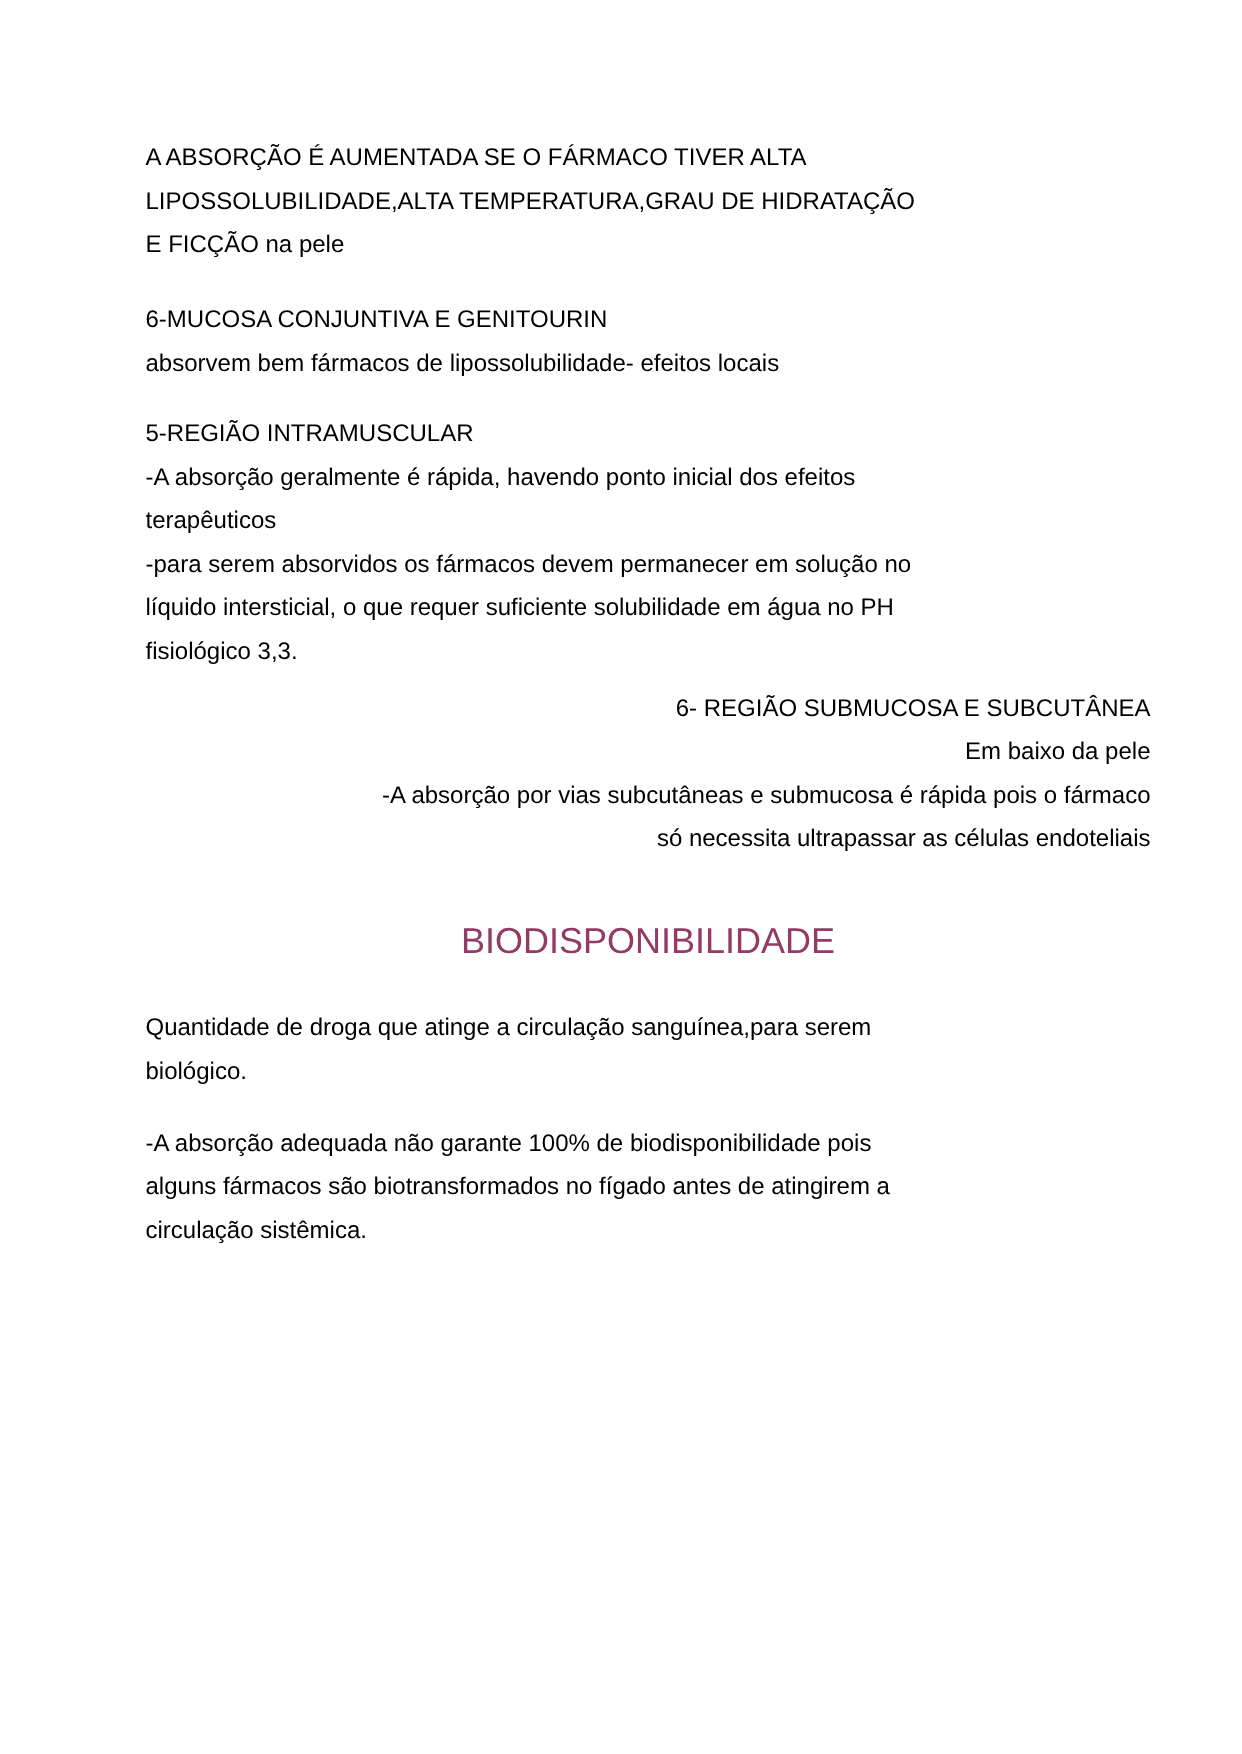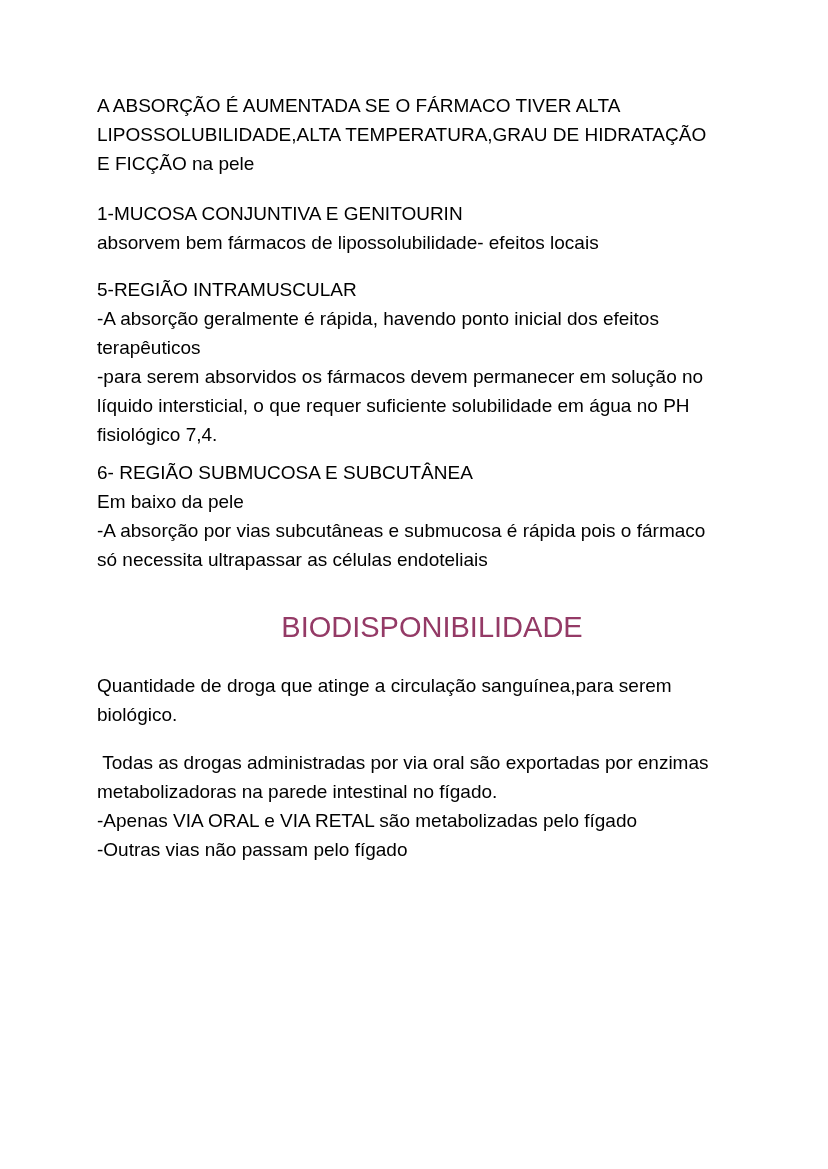--- a/index.html
+++ b/index.html
@@ -14,75 +14,74 @@
     font-family: "Liberation Sans", "DejaVu Sans", sans-serif;
     color: #000000;
     -webkit-font-smoothing: antialiased;
   }
   .doc-page {
     padding: 91px 0 0 97px;
     width: 670px;
   }
   .para {
     margin: 0;
-    font-size: 19px;
+    font-size: 16px;
     line-height: 29px;
     white-space: pre-wrap;
     color: #000000;
   }
   .heading {
     margin: 0;
-    font-size: 29px;
+    font-size: 24px;
     line-height: 29px;
     font-weight: 400;
     color: #943a66;
     white-space: pre-wrap;
   }
   .heading .bold-part {
     font-weight: 700;
   }
   .centered { text-align: center; }
   .mb21 { margin-bottom: 21px; }
   .mb18 { margin-bottom: 18px; }
   .mb9  { margin-bottom: 9px; }
-  .mb39 { margin-bottom: 39px; }
+  .mb39 { margin-bottom: 39px; text-align: right; }
   .mb29 { margin-bottom: 29px; }
   .mb19 { margin-bottom: 19px; }
   .mb42 { margin-bottom: 42px; }
   .mb2  { margin-bottom: 2px; }
 </style>
 </head>
 <body>
 
 <div class="doc-page">
 
   <p class="para mb21">A ABSORÇÃO É AUMENTADA SE O FÁRMACO TIVER ALTA
 LIPOSSOLUBILIDADE,ALTA TEMPERATURA,GRAU DE HIDRATAÇÃO
 E FICÇÃO na pele</p>
 
-  <p class="para mb18">1-MUCOSA CONJUNTIVA E GENITOURIN
+  <p class="para mb18">6-MUCOSA CONJUNTIVA E GENITOURIN
 absorvem bem fármacos de lipossolubilidade- efeitos locais</p>
 
   <p class="para mb9">5-REGIÃO INTRAMUSCULAR
 -A absorção geralmente é rápida, havendo ponto inicial dos efeitos
 terapêuticos
 -para serem absorvidos os fármacos devem permanecer em solução no
 líquido intersticial, o que requer suficiente solubilidade em água no PH
-fisiológico 7,4.</p>
+fisiológico 3,3.</p>
 
   <p class="para mb39">6- REGIÃO SUBMUCOSA E SUBCUTÂNEA
 Em baixo da pele
 -A absorção por vias subcutâneas e submucosa é rápida pois o fármaco
 só necessita ultrapassar as células endoteliais</p>
 
   <h2 class="heading centered mb29">BIODISPONIBILIDADE</h2>
 
   <p class="para mb19">Quantidade de droga que atinge a circulação sanguínea,para serem
 biológico.</p>
 
+  <p class="para mb42">-A absorção adequada não garante 100% de biodisponibilidade pois
+alguns fármacos são biotransformados no fígado antes de atingirem a
+circulação sistêmica.</p>
 
 
-  <p class="para"> Todas as drogas administradas por via oral são exportadas por enzimas
-metabolizadoras na parede intestinal no fígado.
--Apenas VIA ORAL e VIA RETAL são metabolizadas pelo fígado
--Outras vias não passam pelo fígado</p>
 
 </div>
 
 </body></html>

